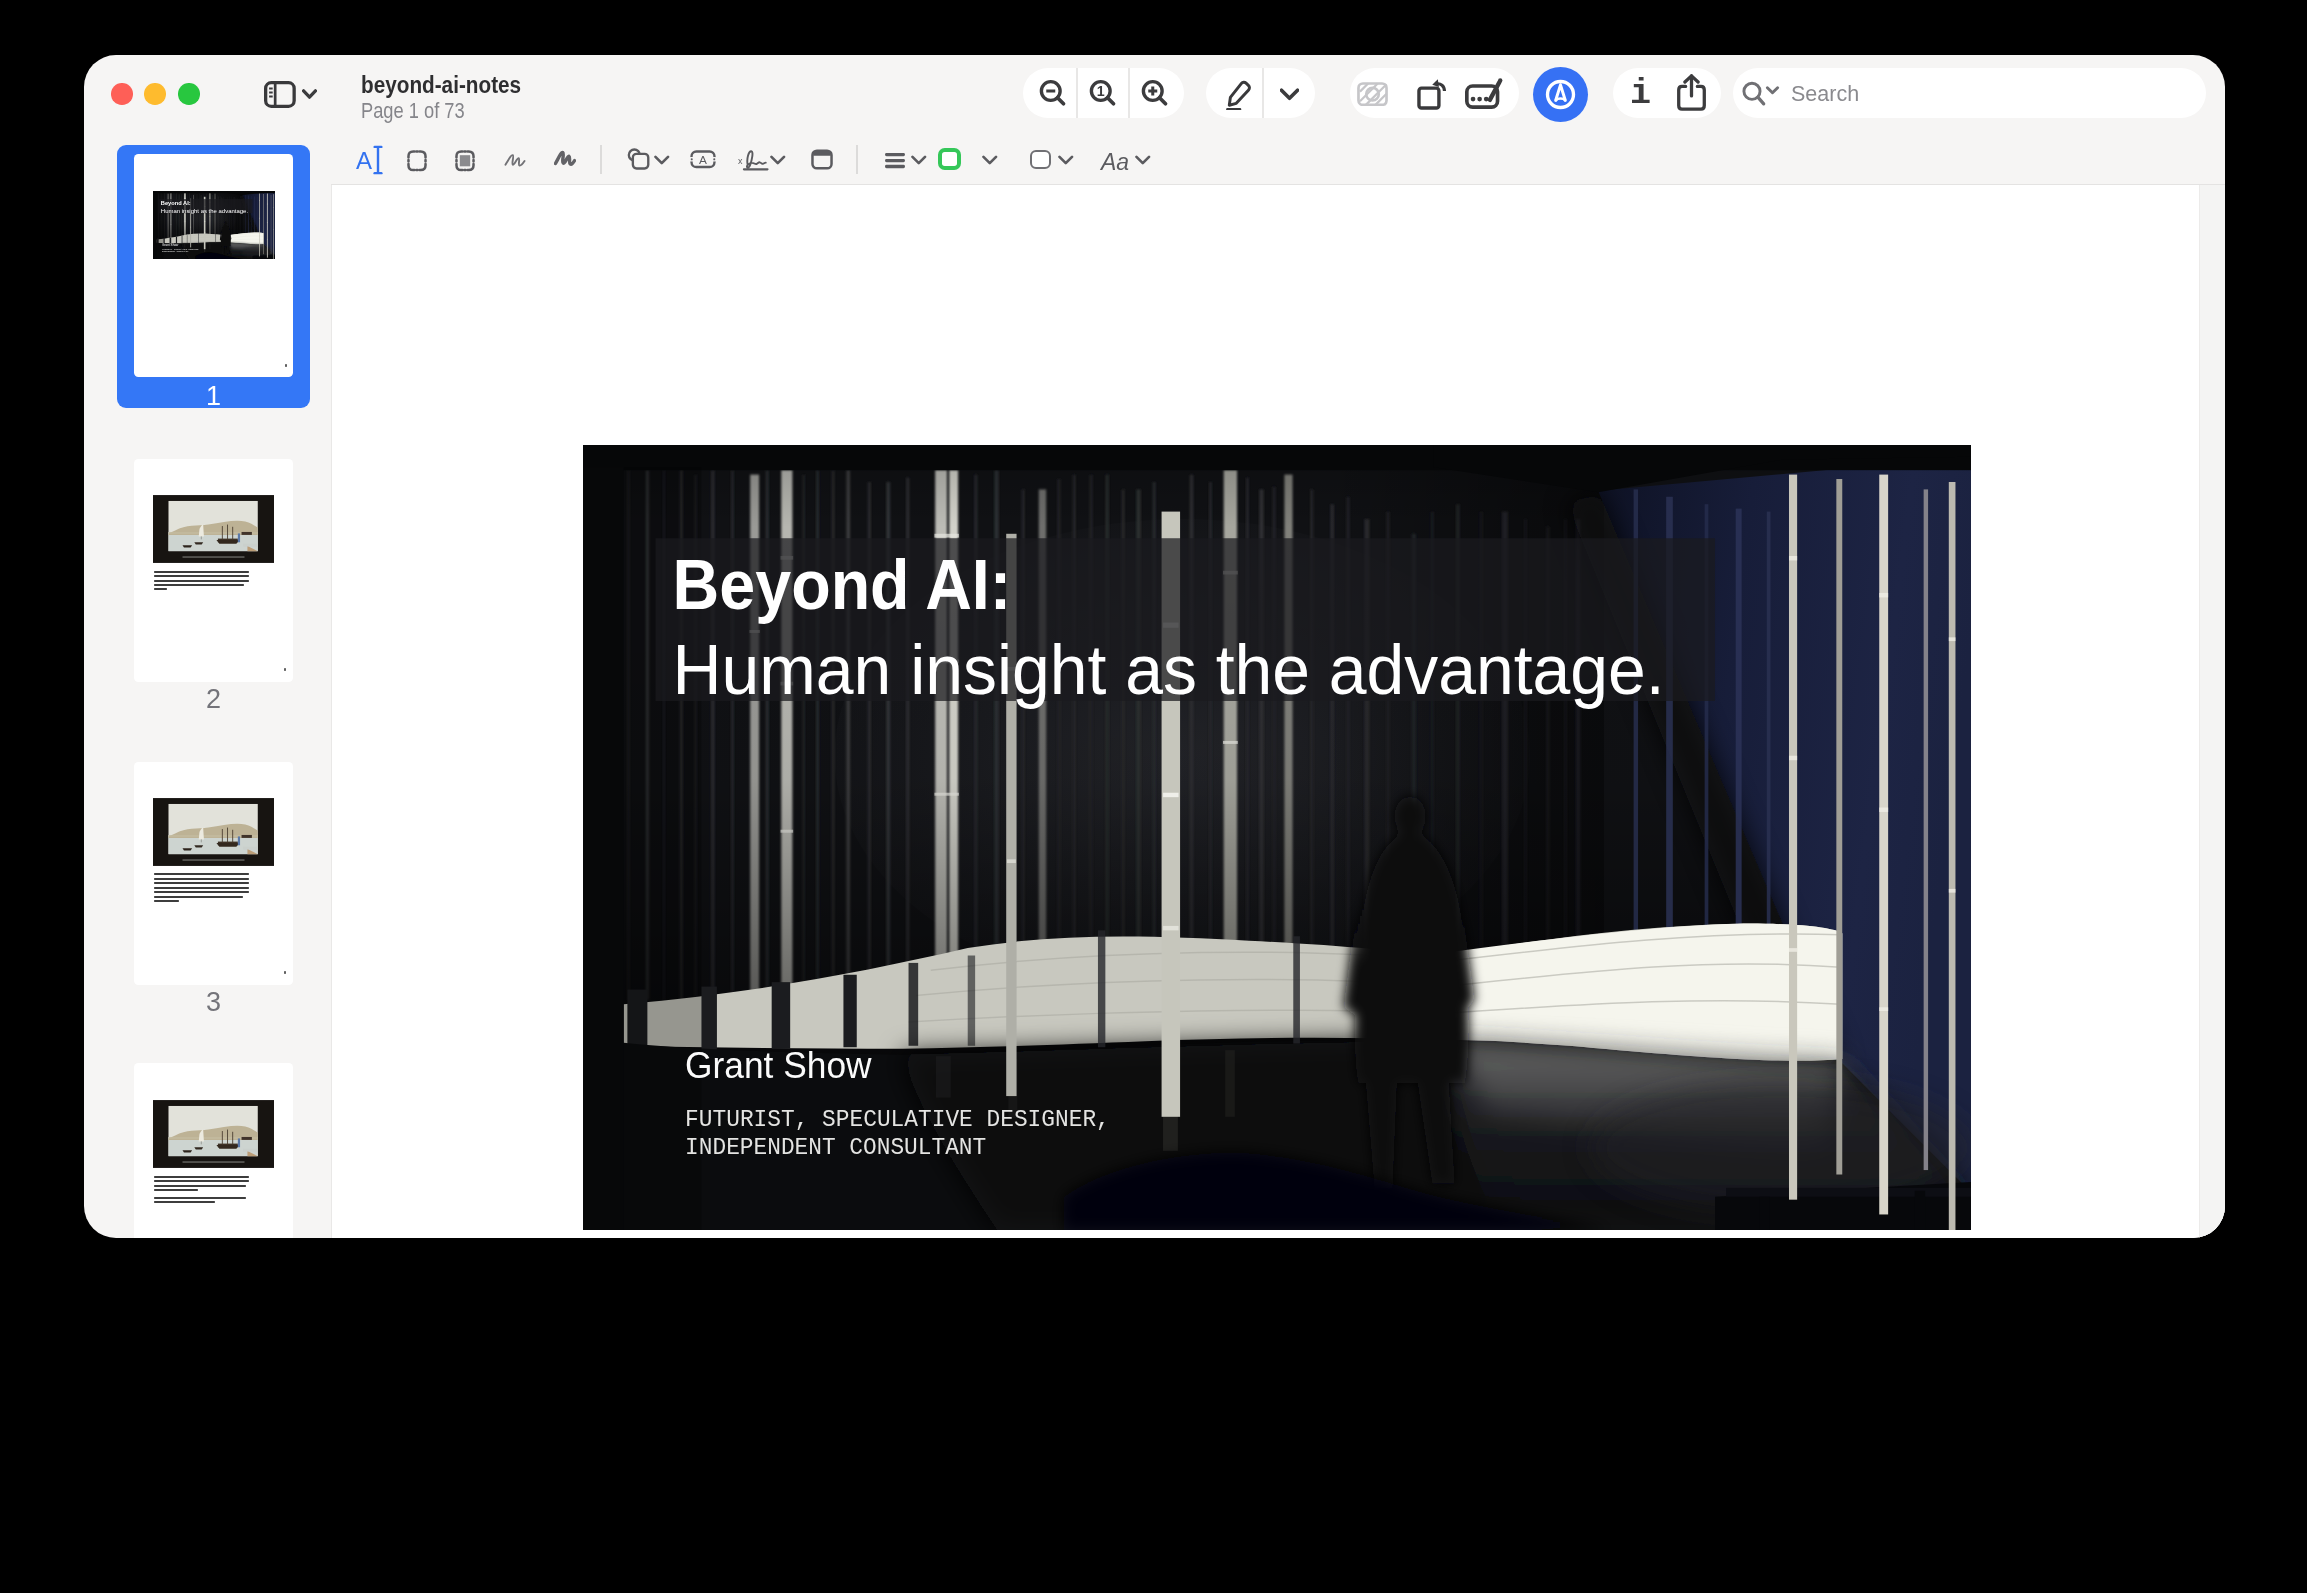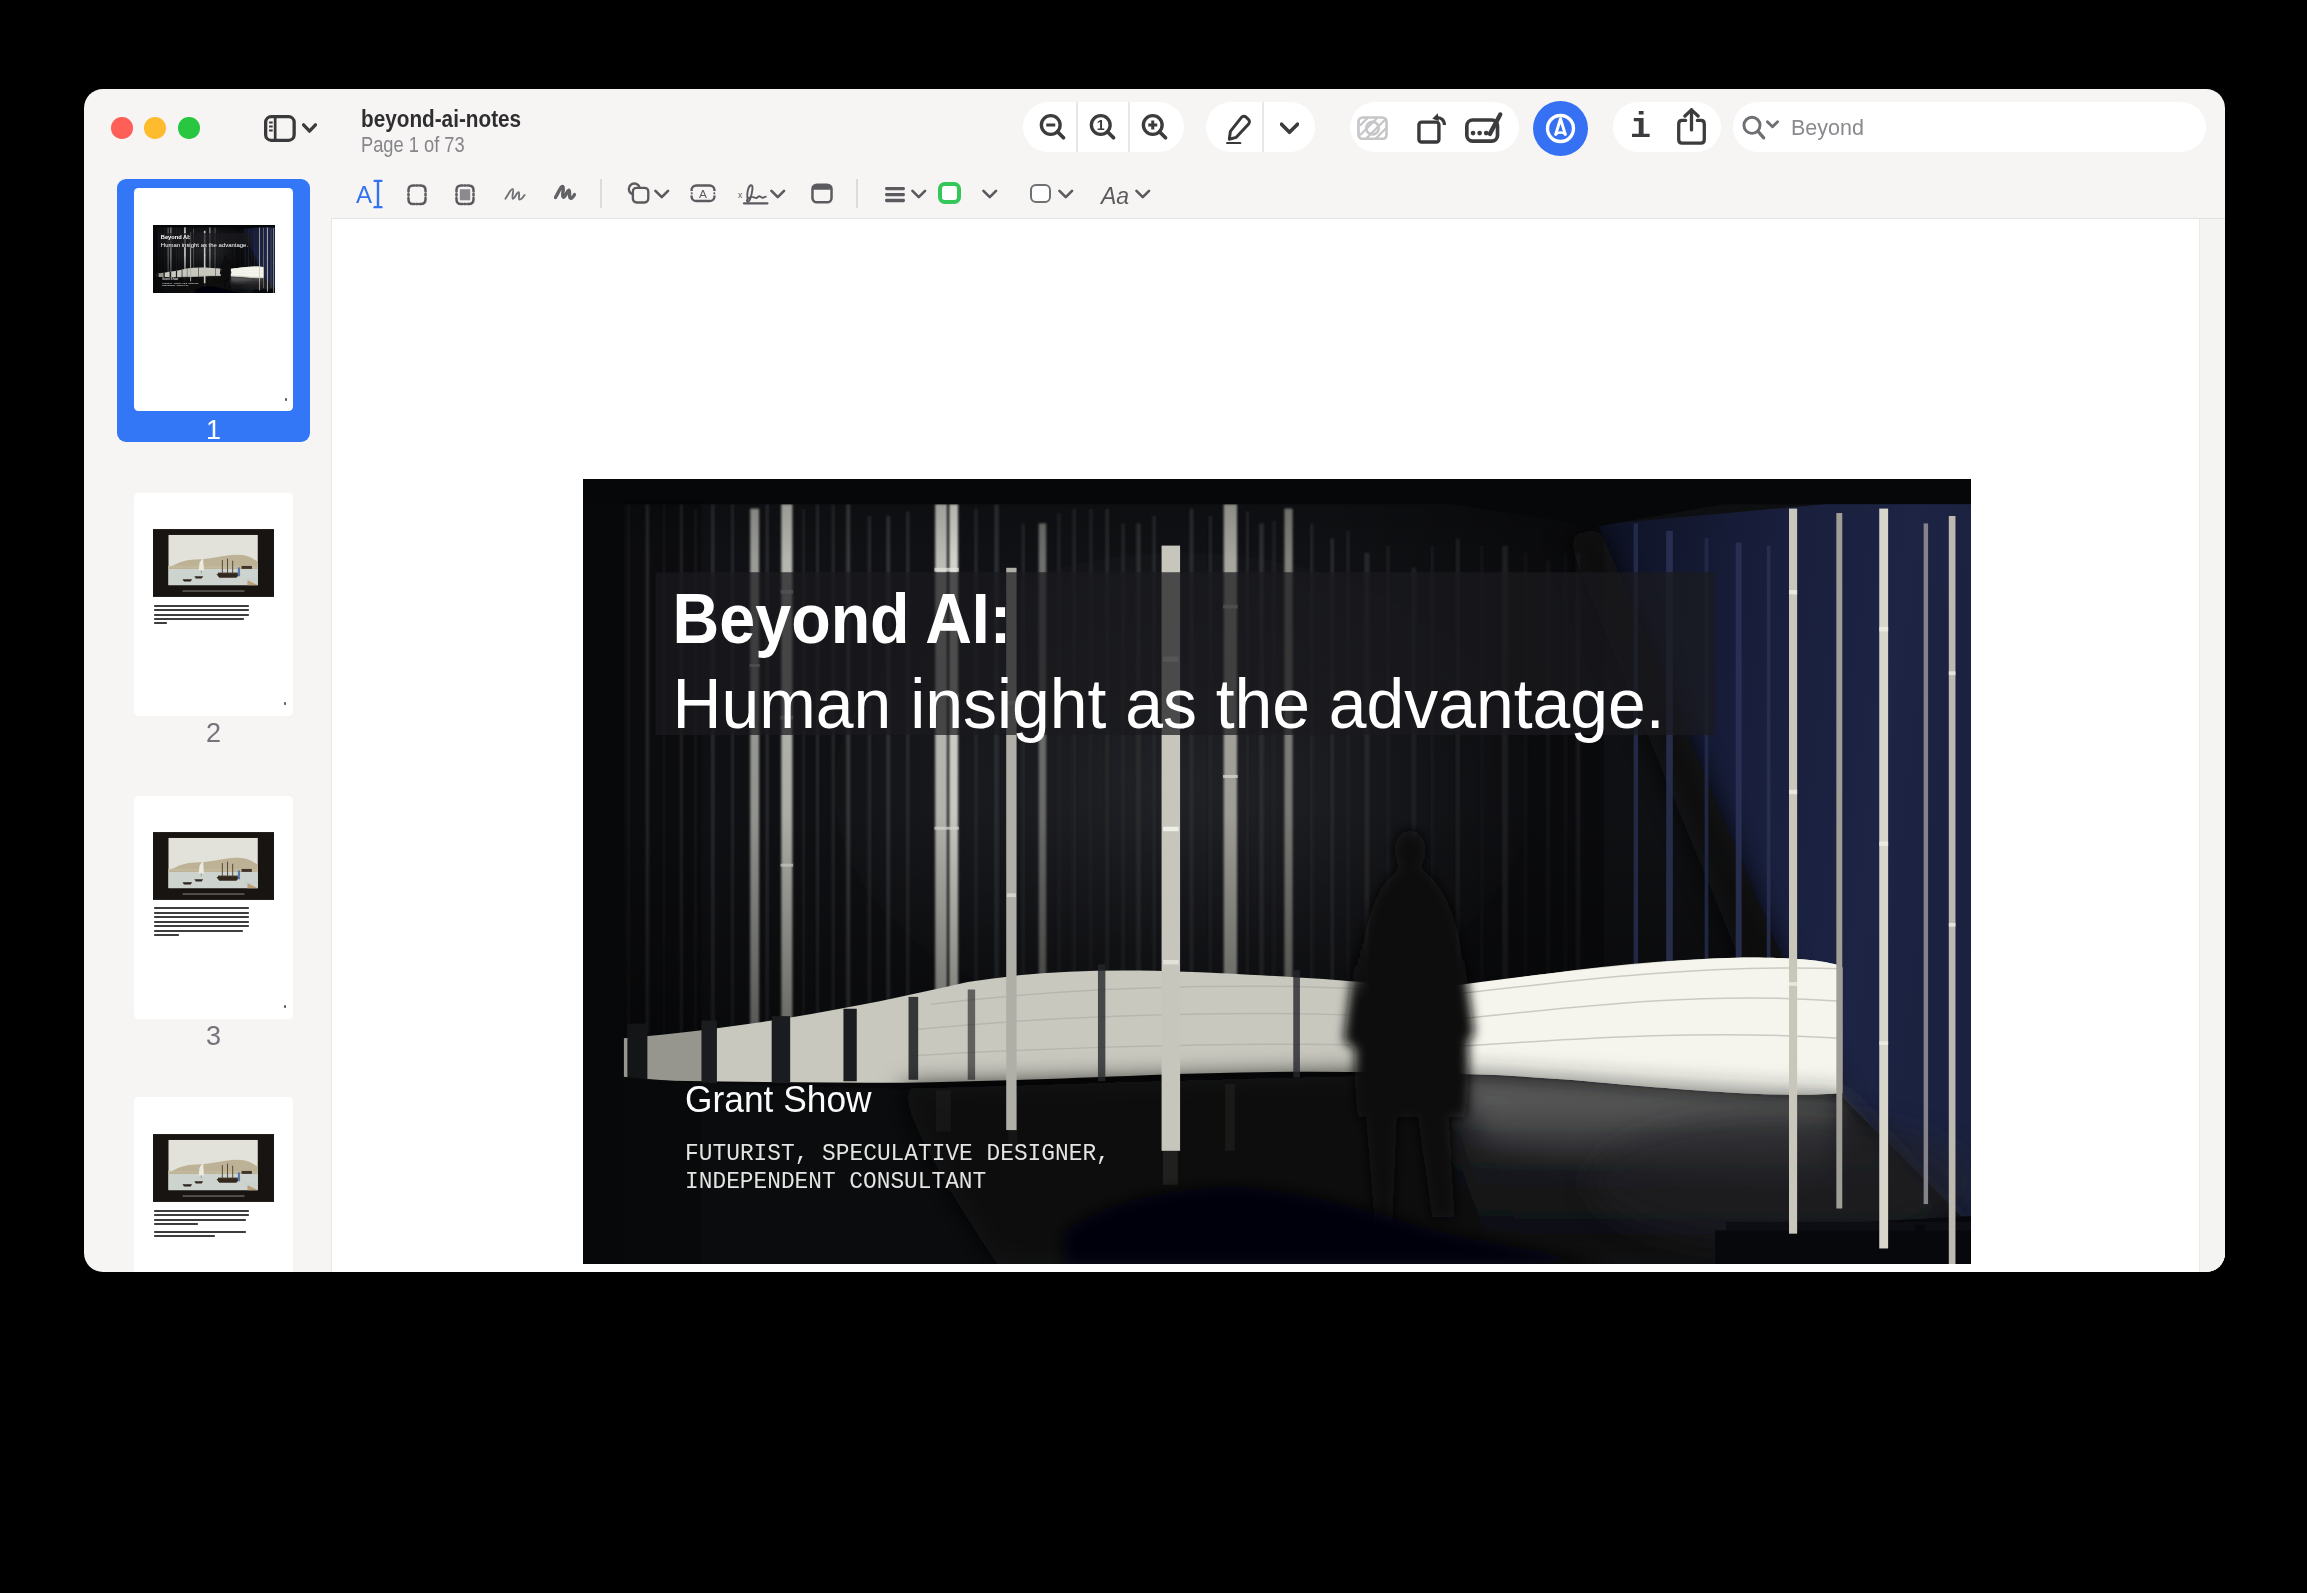--- a/index.html
+++ b/index.html
@@ -1,20 +1,20 @@
 <!DOCTYPE html>
 <html style="font-size:12px"><head>
 <meta charset="utf-8">
 <style>
   * { margin:0; padding:0; box-sizing:border-box; }
   html,body { width:2307px; height:1594px; background:#000; overflow:hidden; }
   body { font-family:"Liberation Sans", sans-serif; position:relative; }
   .window {
     position:absolute; left:84px; top:55px; width:2141px; height:1183px;
-    background:#f6f5f4; border-radius:19px; overflow:hidden;margin-top:34px;
+    background:#f6f5f4; border-radius:32px; overflow:hidden;
   }
   .content {
     position:absolute; left:247px; top:130px; right:0; bottom:0; background:#ffffff;
   }
   .tbborder { position:absolute; left:247px; top:129px; right:0; height:1.1px; background:#e4e3e2; z-index:5; }
   .sideborder { position:absolute; left:247px; top:130px; bottom:0; width:0.7px; background:#e9e8e7; z-index:5; }
   .gutter { position:absolute; right:0; top:130px; bottom:0; width:26px; background:#f4f4f3; border-left:0.7px solid #ecebea; }
   
   .tl { position:absolute; width:21.5px; height:21.5px; border-radius:50%; top:28px; }
   .tl.r { left:27px; background:#fe5f57; }
@@ -127,21 +127,21 @@
       <path d="M12 11 L21 2.5 L30 11"></path>
     </g>
   </svg>
 
   <div class="pill" style="left:1649px; width:473px;"></div>
   <svg class="icon" style="left:1657px; top:25px;" width="41" height="30" viewBox="0 0 56 40">
     <circle cx="15" cy="15" r="11" fill="none" stroke="#707074" stroke-width="4"></circle>
     <line x1="23" y1="23" x2="31" y2="32" stroke="#707074" stroke-width="4.5" stroke-linecap="round"></line>
     <polyline points="36,10 43,17 50,10" fill="none" stroke="#707074" stroke-width="4" stroke-linecap="round" stroke-linejoin="round"></polyline>
   </svg>
-  <div class="searchtext">Beyond</div>
+  <div class="searchtext">Search</div>
 
   <div style="position:absolute; left:272px; top:92px; font-size:24px; color:#3372f0;">A</div>
   <svg class="icon" style="left:288px; top:90px;" width="12" height="30" viewBox="0 0 16 40">
     <g stroke="#3372f0" stroke-width="3.2" stroke-linecap="round">
       <line x1="8" y1="4" x2="8" y2="36"></line>
       <line x1="3.5" y1="2.5" x2="12.5" y2="2.5"></line>
       <line x1="3.5" y1="37.5" x2="12.5" y2="37.5"></line>
     </g>
   </svg>
 

